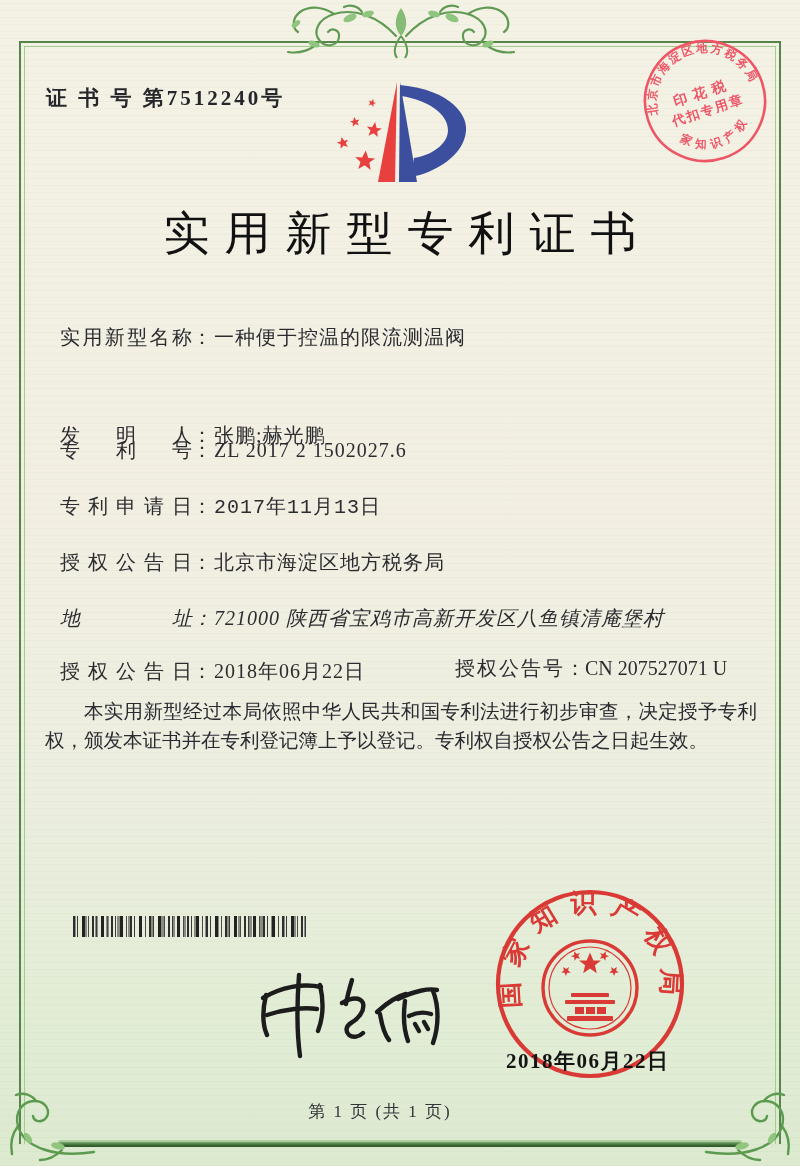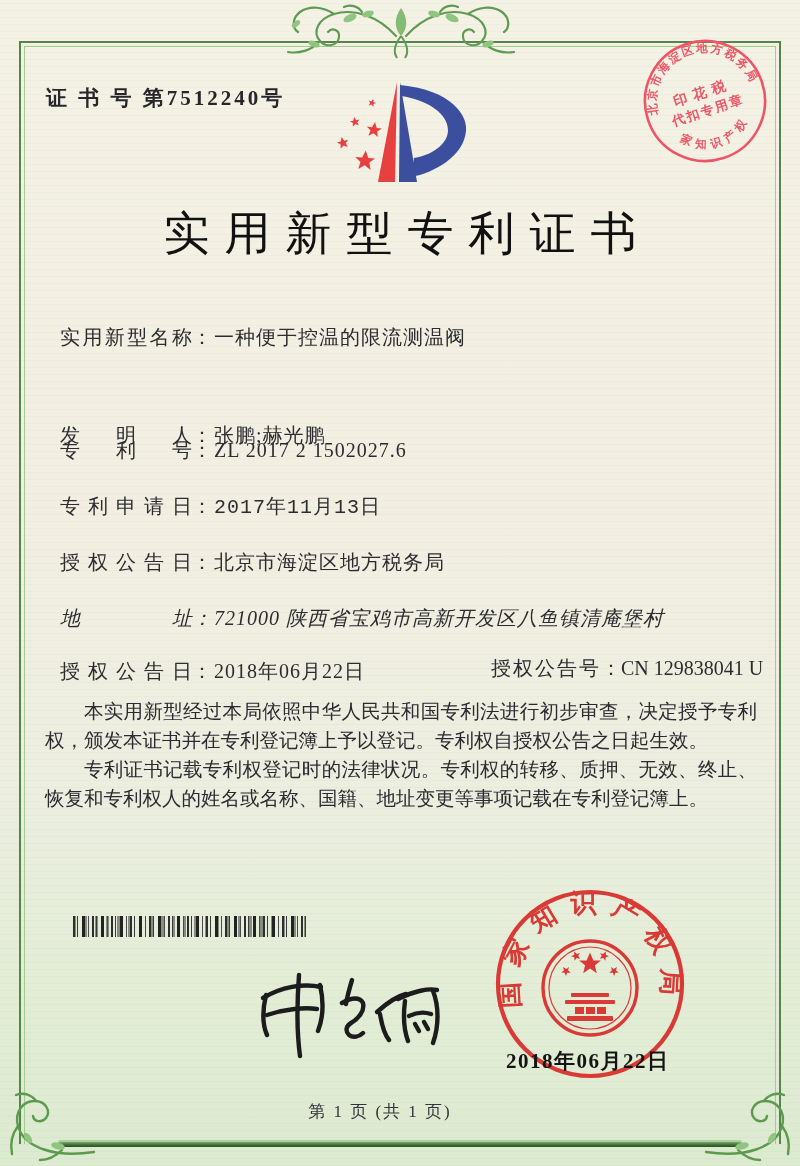--- a/index.html
+++ b/index.html
@@ -20,21 +20,21 @@
     box-shadow:0 -2px 0 rgba(160,200,145,.8);border-radius:2px;}
   .cert-no{position:absolute;left:46px;top:84px;font-size:21px;color:#27272b;letter-spacing:3px;font-weight:bold;}
   .title{position:absolute;left:0;top:203px;width:100%;text-align:center;
     font-size:46px;font-weight:400;color:#111;letter-spacing:15px;text-indent:15px;}
   .fields{position:absolute;left:60px;top:0;width:700px;font-size:20px;color:#2c2c30;}
   .frow{position:absolute;left:0;white-space:nowrap;}
   .flabel{display:inline-block;width:132px;text-align:justify;text-align-last:justify;vertical-align:top;}
   .fcolon{display:inline-block;width:22px;}
   .fvalue{letter-spacing:1px;}
   .grant-no{position:absolute;left:455px;top:655px;font-size:20px;color:#2c2c30;white-space:nowrap;}
-  .grant-no .lbl{letter-spacing:2px;margin-left:36px;}
+  .grant-no .lbl{letter-spacing:2px;}
   .body-text{position:absolute;left:45px;top:697px;width:712px;
     font-size:19.5px;line-height:29px;color:#2a2a30;text-align:justify;}
   .body-text p{margin:0;text-indent:2em;}
   .barcode{position:absolute;left:73px;top:916px;width:233px;height:21px;
     background:
      repeating-linear-gradient(90deg,#2e2e2e 0 2px,rgba(0,0,0,0) 2px 4px,#3a3a3a 4px 5px,rgba(0,0,0,0) 5px 9px,#222 9px 12px,rgba(0,0,0,0) 12px 15px,#4a4a4a 15px 16px,rgba(0,0,0,0) 16px 19px),
      repeating-linear-gradient(90deg,rgba(60,60,60,.55) 0 3px,rgba(0,0,0,0) 3px 11px);}
   .signer{position:absolute;left:128px;top:972px;font-size:21px;color:#222;line-height:42px;letter-spacing:4px;}
   .seal-date{position:absolute;left:506px;top:1047px;font-size:21px;font-weight:700;color:#141414;letter-spacing:1.5px;white-space:nowrap;}
   .footer{position:absolute;left:0;top:1100px;width:760px;text-align:center;font-size:17px;color:#34343a;letter-spacing:2px;}
@@ -166,26 +166,25 @@
     </div>
     <div class="frow" style="top:605px;font-style:italic;">
       <span class="flabel">地址</span><span class="fcolon">：</span><span class="fvalue">721000 陕西省宝鸡市高新开发区八鱼镇清庵堡村</span>
     </div>
     <div class="frow" style="top:658px;">
       <span class="flabel">授权公告日</span><span class="fcolon">：</span><span class="fvalue">2018年06月22日</span>
     </div>
   </div>
 
   <div class="grant-no">
-    <span class="lbl">授权公告号</span><span>：</span><span>CN 129838041 U</span>
+    <span class="lbl">授权公告号</span><span>：</span><span>CN 207527071 U</span>
   </div>
 
   <div class="body-text">
     <p>本实用新型经过本局依照中华人民共和国专利法进行初步审查，决定授予专利权，颁发本证书并在专利登记簿上予以登记。专利权自授权公告之日起生效。</p>
-    <p>专利证书记载专利权登记时的法律状况。专利权的转移、质押、无效、终止、恢复和专利权人的姓名或名称、国籍、地址变更等事项记载在专利登记簿上。</p>
   </div>
 
   <div class="barcode"></div>
 
 
   <svg class="abs" style="left:205px;top:942px;" width="235" height="120" viewBox="0 0 235 120">
     <g stroke="#1c1c1c" stroke-width="4.4" fill="none" stroke-linecap="round" stroke-linejoin="round">
       <path d="M58,56 C76,45 98,41 116,45"></path>
       <path d="M61,53 C57,70 58,84 62,93"></path>
       <path d="M115,43 C119,60 118,76 113,89"></path>

